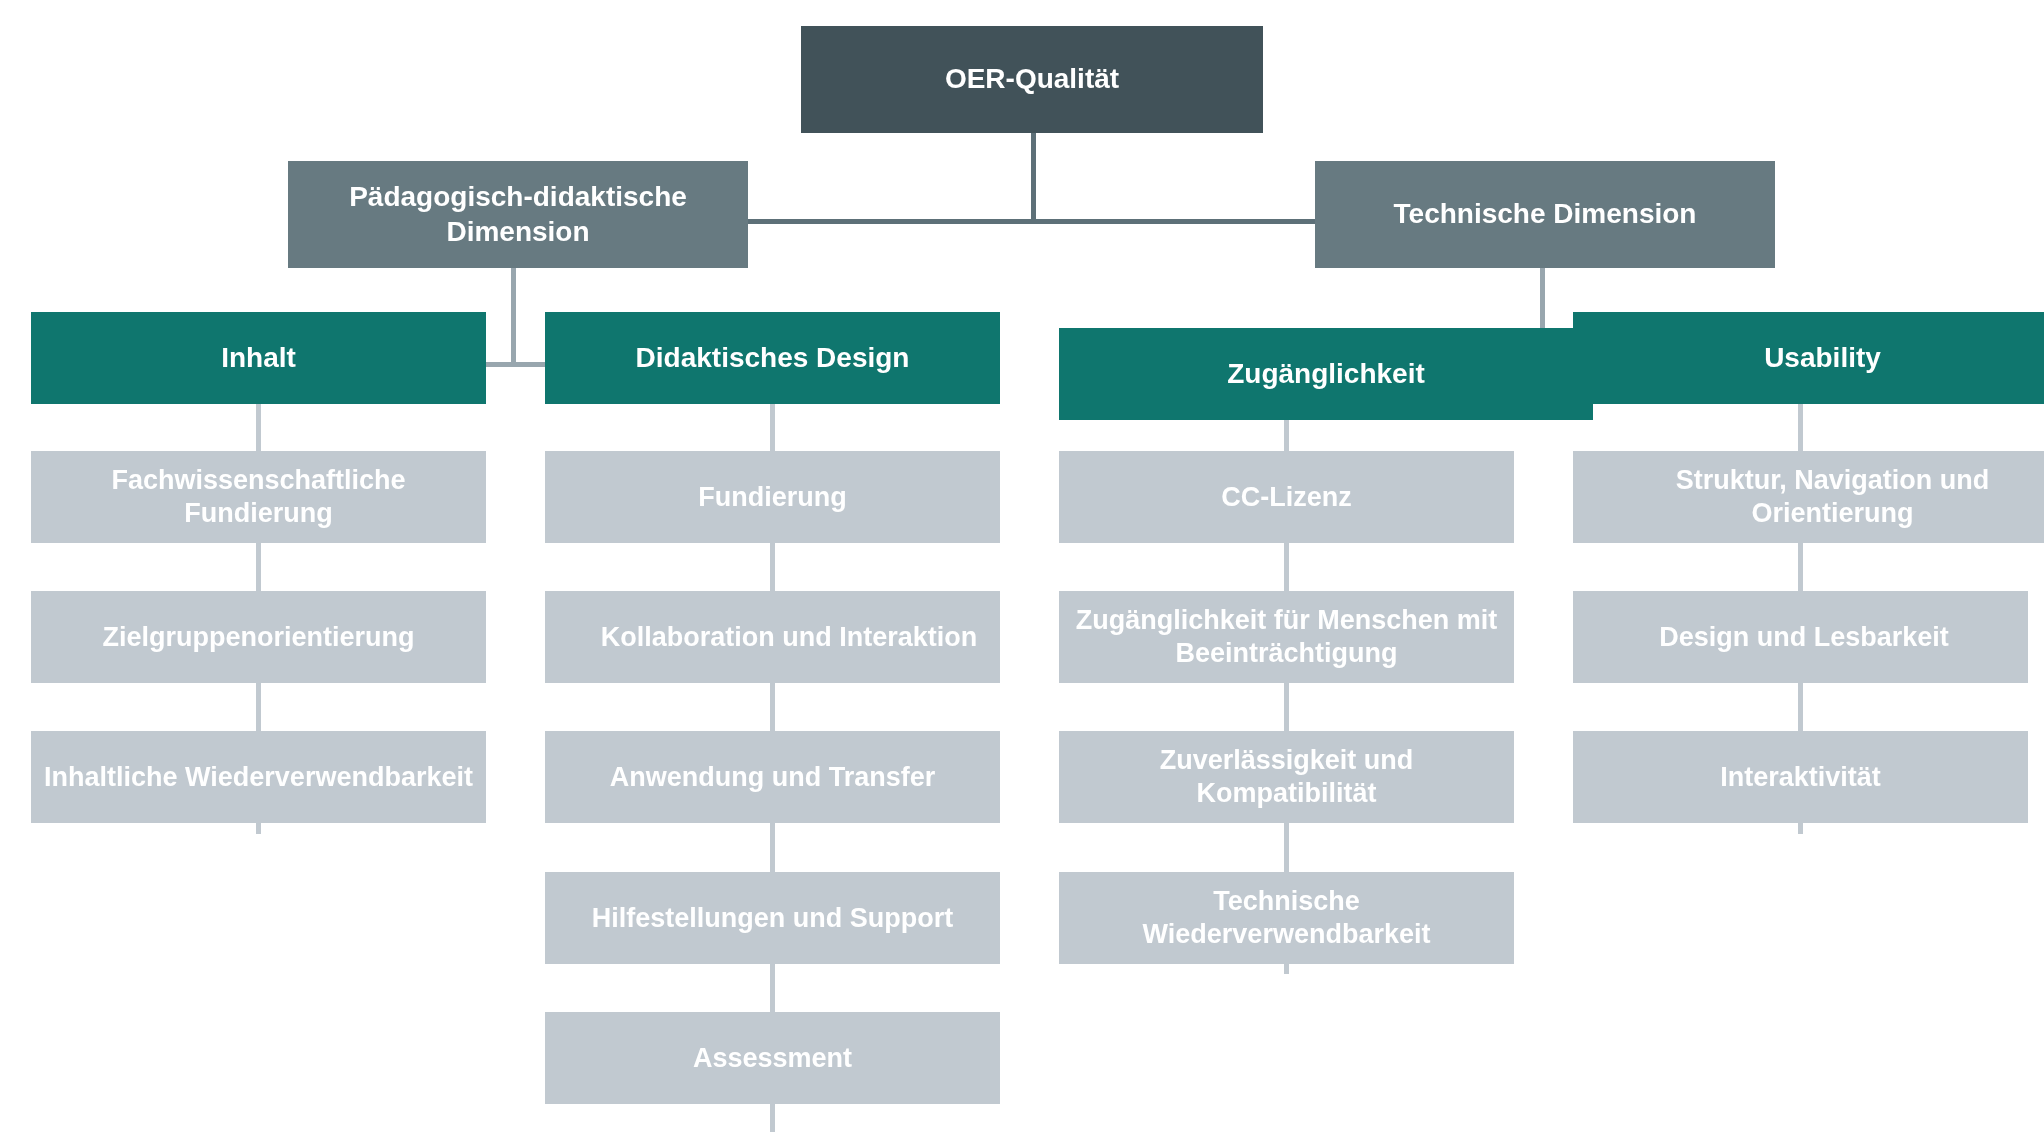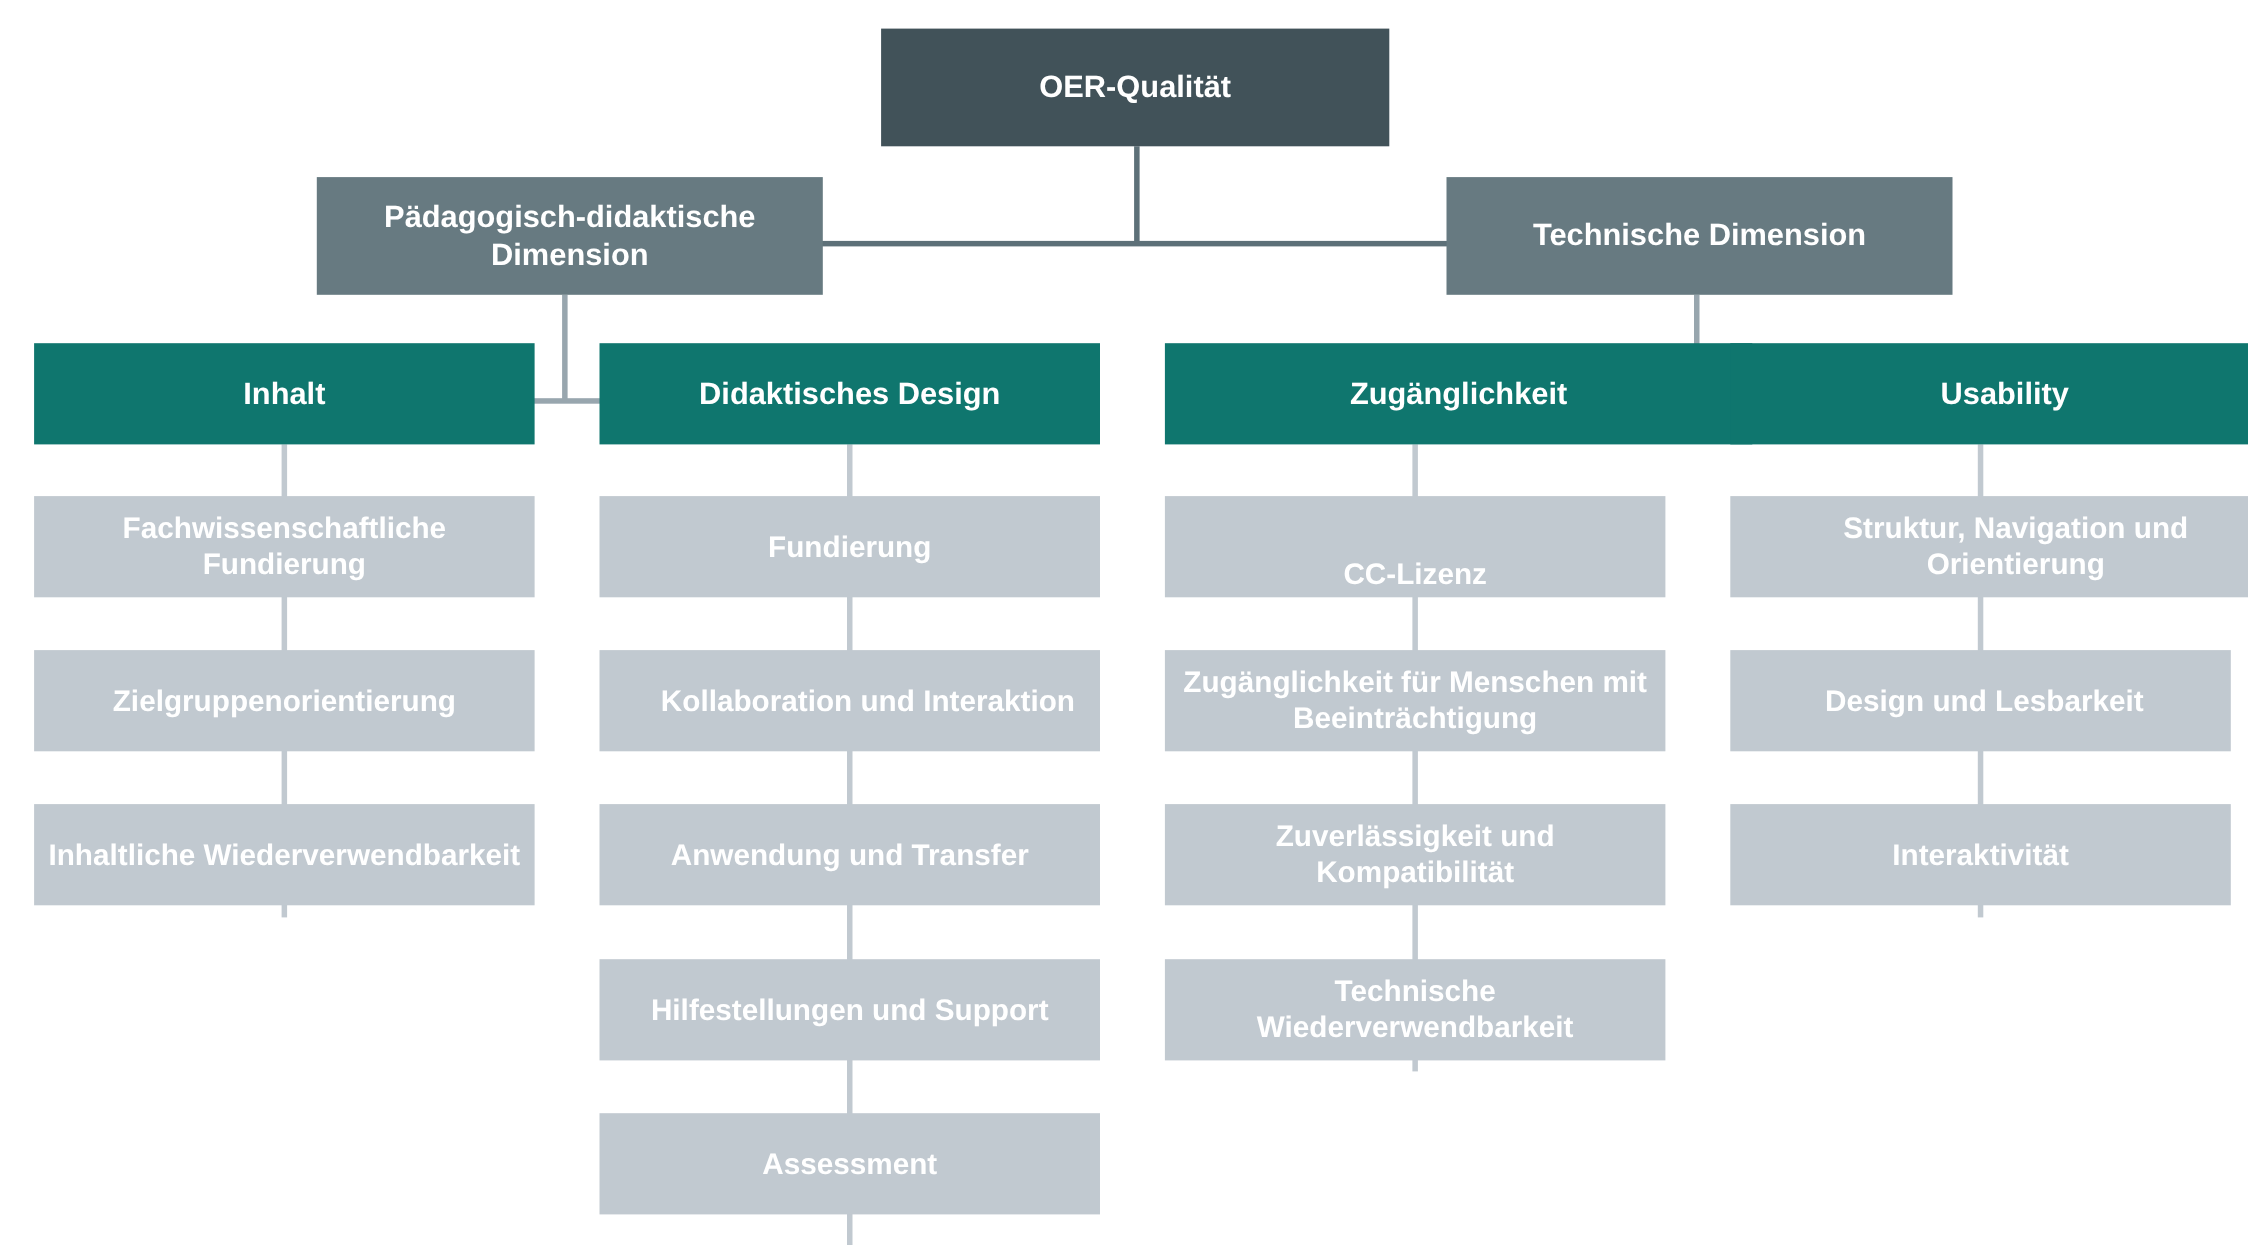--- a/index.html
+++ b/index.html
@@ -83,21 +83,21 @@
   </div>
 
   <div class="node category" style="left:31px; top:312px; width:455px; height:92px;">
     <span>Inhalt</span>
   </div>
 
   <div class="node category" style="left:545px; top:312px; width:455px; height:92px;">
     <span>Didaktisches Design</span>
   </div>
 
-  <div class="node category" style="left:1059px; top:312px; width:534px; height:92px;justify-content:center;">
+  <div class="node category" style="left:1059px; top:328px; width:534px; height:92px;justify-content:center;">
     <span>Zugänglichkeit</span>
   </div>
 
   <div class="node category" style="left:1573px; top:312px; width:499px; height:92px;">
     <span>Usability</span>
   </div>
 
   <div class="node leaf" style="left:31px; top:451px; width:455px; height:92px;">
     <span>Fachwissenschaftliche Fundierung</span>
   </div>
@@ -117,21 +117,21 @@
   <div class="node leaf" style="left:545px; top:731px; width:455px; height:92px;">
     <span>Anwendung und Transfer</span>
   </div>
   <div class="node leaf" style="left:545px; top:872px; width:455px; height:92px;">
     <span>Hilfestellungen und Support</span>
   </div>
   <div class="node leaf" style="left:545px; top:1012px; width:455px; height:92px;">
     <span>Assessment</span>
   </div>
 
-  <div class="node leaf" style="left:1059px; top:451px; width:455px; height:92px;align-items:flex-end;">
+  <div class="node leaf" style="left:1059px; top:451px; width:455px; height:92px;">
     <span>CC-Lizenz</span>
   </div>
   <div class="node leaf" style="left:1059px; top:591px; width:455px; height:92px;">
     <span>Zugänglichkeit für Menschen mit Beeinträchtigung</span>
   </div>
   <div class="node leaf" style="left:1059px; top:731px; width:455px; height:92px;">
     <span>Zuverlässigkeit und Kompatibilität</span>
   </div>
   <div class="node leaf" style="left:1059px; top:872px; width:455px; height:92px;">
     <span>Technische Wiederverwendbarkeit</span>

